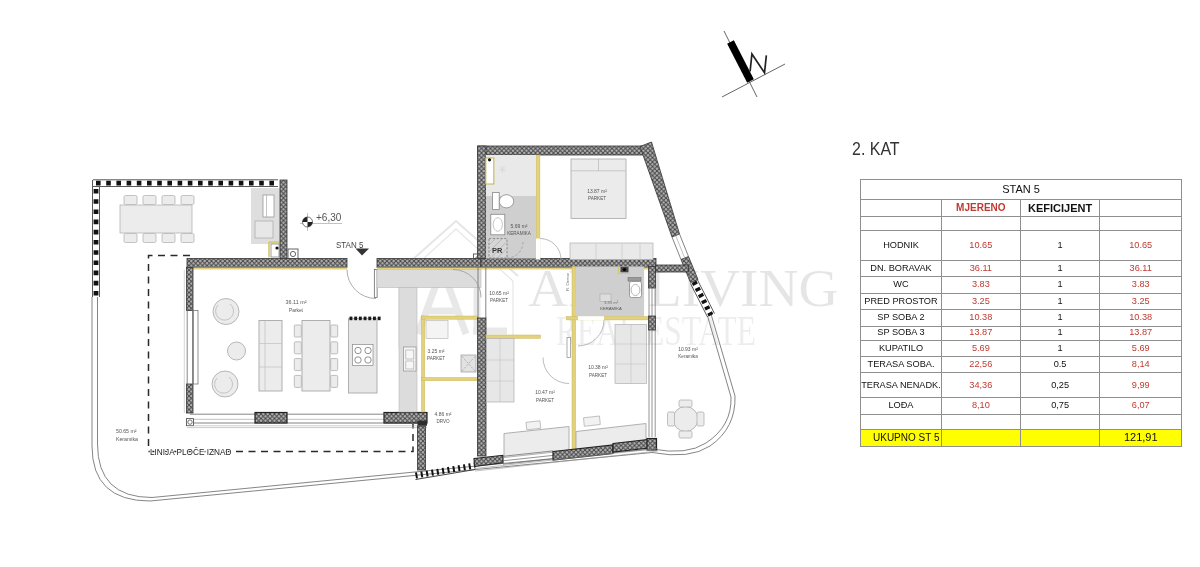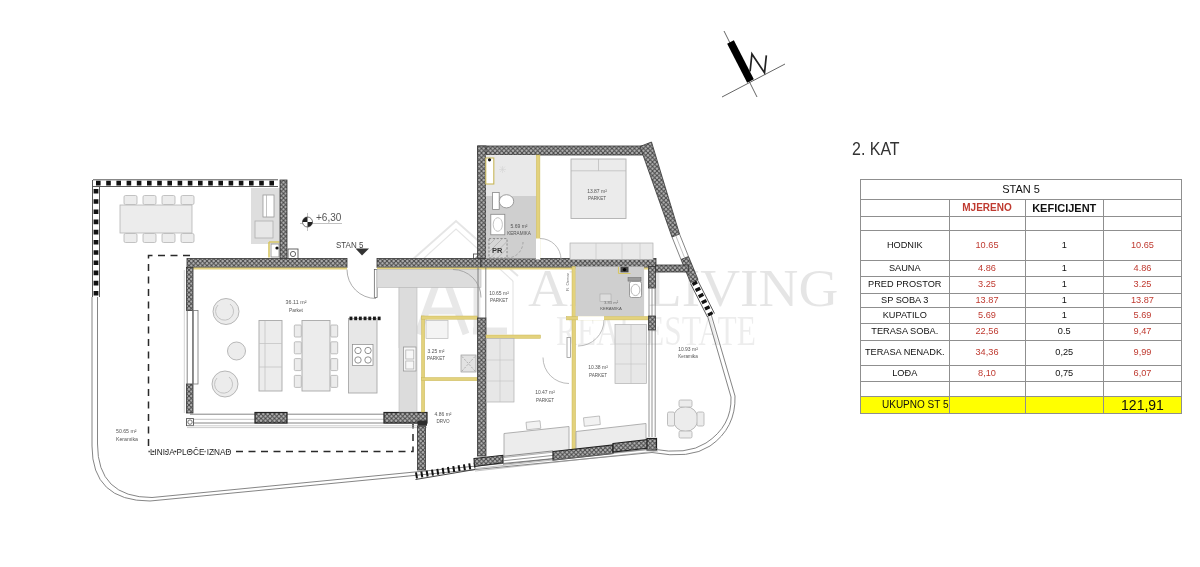--- a/index.html
+++ b/index.html
@@ -428,68 +428,80 @@
           <td></td>
           <td></td>
         </tr>
 <tr style="height:30px">
           <td>HODNIK</td>
           <td class="r">10.65</td>
           <td>1</td>
           <td class="r">10.65</td>
         </tr>
 <tr style="height:16.4px">
-          <td>SAUNA</td>
-          <td class="r">4.86</td>
-          <td>1</td>
-          <td class="r">4.86</td>
+          <td>DN. BORAVAK</td>
+          <td class="r">36.11</td>
+          <td>1</td>
+          <td class="r">36.11</td>
+        </tr>
+<tr style="height:16.4px">
+          <td>WC</td>
+          <td class="r">3.83</td>
+          <td>1</td>
+          <td class="r">3.83</td>
         </tr>
 <tr style="height:16.4px">
           <td>PRED PROSTOR</td>
           <td class="r">3.25</td>
           <td>1</td>
           <td class="r">3.25</td>
+        </tr>
+<tr style="height:16.4px">
+          <td>SP SOBA 2</td>
+          <td class="r">10.38</td>
+          <td>1</td>
+          <td class="r">10.38</td>
         </tr>
 <tr style="height:14px">
           <td>SP SOBA 3</td>
           <td class="r">13.87</td>
           <td>1</td>
           <td class="r">13.87</td>
         </tr>
 <tr style="height:16.4px">
           <td>KUPATILO</td>
           <td class="r">5.69</td>
           <td>1</td>
           <td class="r">5.69</td>
         </tr>
 <tr style="height:16.4px">
           <td>TERASA SOBA.</td>
           <td class="r">22,56</td>
           <td>0.5</td>
-          <td class="r">9,47</td>
+          <td class="r">8,14</td>
         </tr>
 <tr style="height:25px">
           <td>TERASA NENADK.</td>
           <td class="r">34,36</td>
           <td>0,25</td>
           <td class="r">9,99</td>
         </tr>
 <tr style="height:16.4px">
           <td>LOĐA</td>
           <td class="r">8,10</td>
           <td>0,75</td>
           <td class="r">6,07</td>
         </tr>
 <tr style="height:15px">
           <td></td>
           <td></td>
           <td></td>
           <td></td>
         </tr>
 <tr style="height:17px" class="yellow">
-          <td style="background:#ffff00;text-align:left;padding-left:21px;font-size:10px">UKUPNO ST 5</td>
+          <td style="background:#ffff00;text-align:left;padding-left:12px;font-size:10px">UKUPNO ST 5</td>
           <td style="background:#ffff00"></td>
           <td style="background:#ffff00"></td>
-          <td style="background:#ffff00;font-size:14px">121,91</td>
+          <td style="background:#ffff00;font-size:11px">121,91</td>
         </tr>
 </tbody>
     </table>
 </div>
 
 </body></html>

